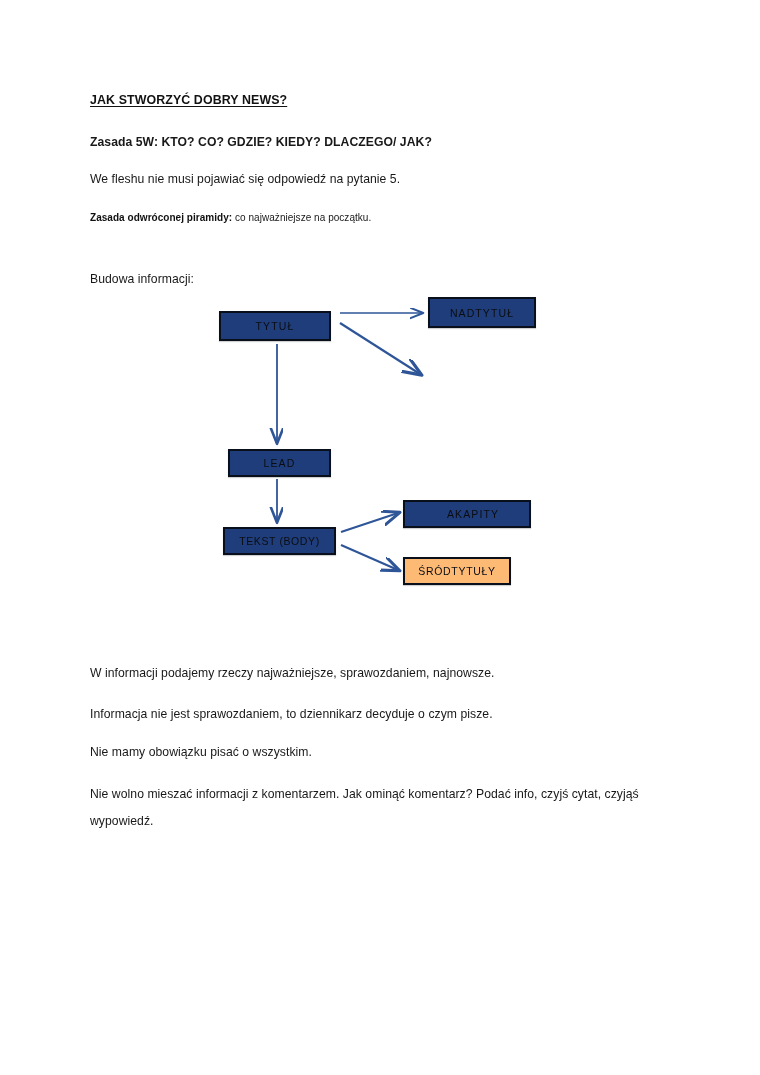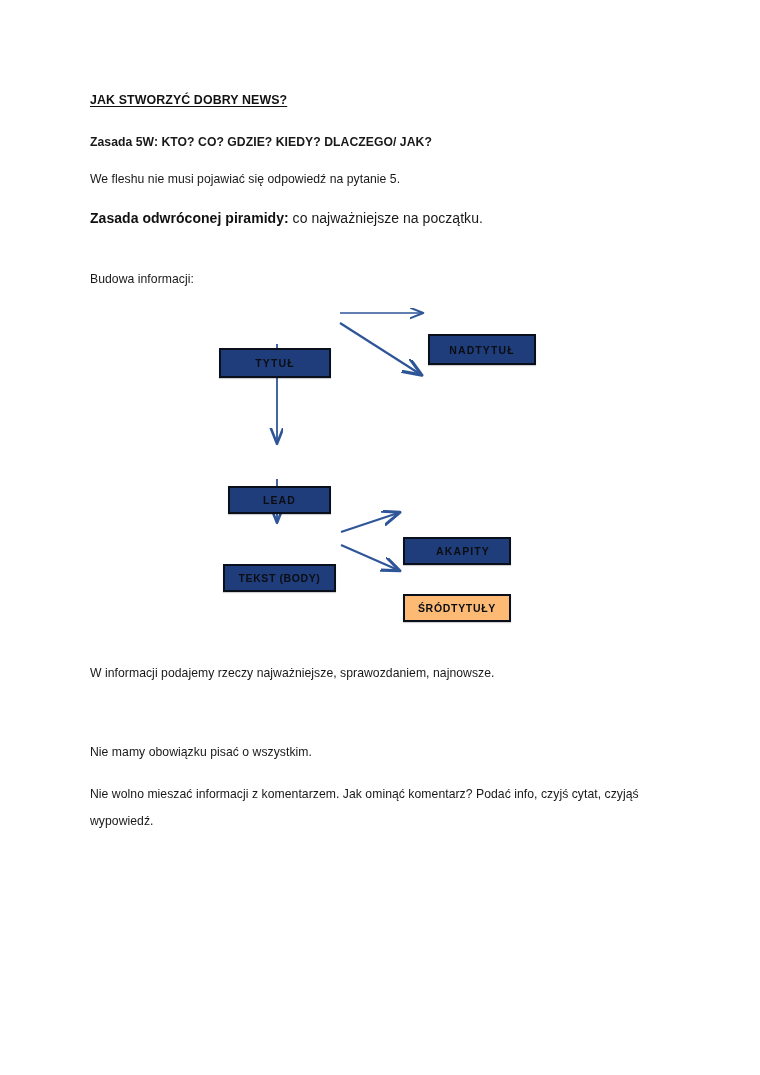--- a/index.html
+++ b/index.html
@@ -36,21 +36,21 @@
     font-size: 12.4px;
     font-weight: bold;
     color: #121212;
     text-decoration: underline;
     text-underline-offset: 2px;
     letter-spacing: 0.1px;
     line-height: 20px;
   }
   .para {
     position: absolute;
-    font-size: 14px;
+    font-size: 10px;
     line-height: 22px;
     color: #181818;
     letter-spacing: 0.04px;
   }
   .para b { font-weight: bold; color: #101010; }
 
   
   #diagram {
     position: absolute;
     left: 0;
@@ -63,26 +63,25 @@
   .node {
     position: absolute;
     box-sizing: border-box;
     background: #1f3d7a;
     border: 2px solid #0a0f1c;
     display: flex;
     align-items: center;
     justify-content: center;
     color: #0b0d12;
     font-size: 10.5px;
-    font-weight: 700;
+    font-weight: 400;
     letter-spacing: 1.1px;
     font-family: "Liberation Sans", sans-serif;
     white-space: nowrap;
     box-shadow: 0 1px 1px rgba(0,0,0,0.18);
-    margin-top: 37px;
   }
 </style>
 </head>
 <body>
 
 <div id="page">
 
   <div class="doc-title" style="left:90px; top:90px;">JAK STWORZYĆ DOBRY NEWS?</div>
 
   <div class="txt bold" style="left:90px; top:132px;">Zasada 5W: KTO? CO? GDZIE? KIEDY? DLACZEGO/ JAK?</div>
@@ -118,24 +117,25 @@
 
   <div class="node" style="left: 219px; top: 311px; width: 112px; height: 30px; background: rgb(31, 61, 122); border-color: rgb(10, 15, 28); color: rgb(11, 13, 18);">TYTUŁ</div>
 
   <div class="node" style="left: 428px; top: 297px; width: 108px; height: 31px; background: rgb(31, 61, 122); border-color: rgb(10, 15, 28); color: rgb(11, 13, 18);">NADTYTUŁ</div>
 
 
   <div class="node" style="left: 228px; top: 449px; width: 103px; height: 28px; background: rgb(31, 61, 122); border-color: rgb(10, 15, 28); color: rgb(11, 13, 18);">LEAD</div>
 
   <div class="node" style="left: 223px; top: 527px; width: 113px; height: 28px; letter-spacing: 0.6px; background: rgb(31, 61, 122); border-color: rgb(10, 15, 28); color: rgb(11, 13, 18);">TEKST (BODY)</div>
 
-  <div class="node" style="left: 403px; top: 500px; width: 108px; height: 28px; background: rgb(31, 61, 122); border-color: rgb(10, 15, 28); color: rgb(11, 13, 18); padding-left: 12px;">AKAPITY</div>
+  <div class="node" style="left: 403px; top: 500px; width: 128px; height: 28px; background: rgb(31, 61, 122); border-color: rgb(10, 15, 28); color: rgb(11, 13, 18); padding-left: 12px;">AKAPITY</div>
 
   <div class="node" style="left: 403px; top: 557px; width: 108px; height: 28px; letter-spacing: 0.7px; background: #fdba74; border-color: rgb(10, 15, 28); color: rgb(11, 13, 18);">ŚRÓDTYTUŁY</div>
 
   <div class="txt" style="left:90px; top:663px; width:600px;">W informacji podajemy rzeczy najważniejsze, sprawozdaniem, najnowsze.</div>
 
+  <div class="txt" style="left:90px; top:704px; width:600px;">Informacja nie jest sprawozdaniem, to dziennikarz decyduje o czym pisze.</div>
 
   <div class="txt" style="left:90px; top:742px; width:600px;">Nie mamy obowiązku pisać o wszystkim.</div>
 
   <div class="txt" style="left:90px; top:781px; width:586px; line-height:27px;">Nie wolno mieszać informacji z komentarzem. Jak ominąć komentarz? Podać info, czyjś cytat, czyjąś wypowiedź.</div>
 
 </div>
 
 </body></html>

